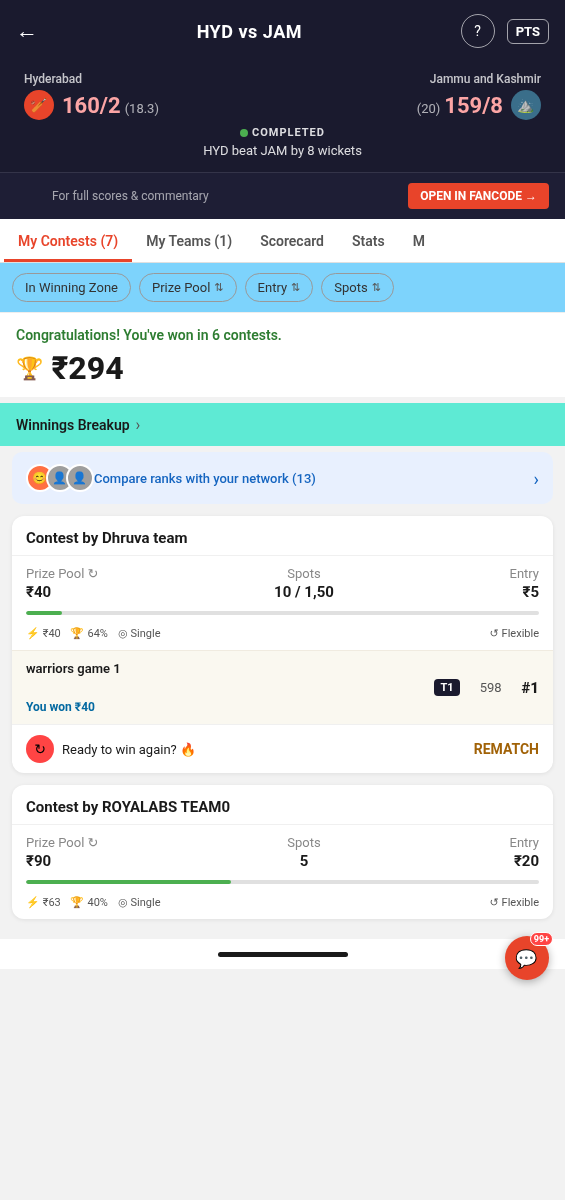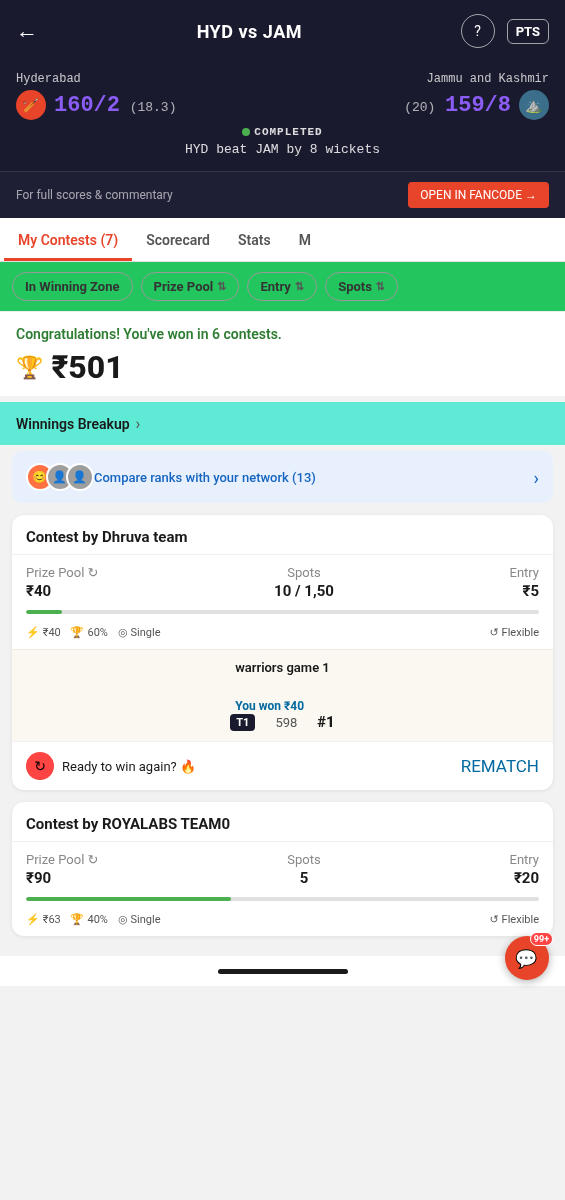--- a/index.html
+++ b/index.html
@@ -55,23 +55,22 @@
       color: white;
       font-size: 13px;
       font-weight: 700;
       padding: 4px 8px;
       cursor: pointer;
     }
 
     
     .score-section {
       background: #1a1a2e;
-      padding: 10px 16px 14px;
+      padding: 10px 24px 14px;
       color: white;
-      font-family: Liberation Mono, monospace;
     }
     .teams-row {
       display: flex;
       justify-content: space-between;
       align-items: flex-start;
       margin-bottom: 6px;
     }
     .team-left, .team-right {
       display: flex;
       flex-direction: column;
@@ -97,21 +96,21 @@
       align-items: center;
       justify-content: center;
       font-size: 14px;
     }
     .team-logo-right {
       background: #3a6e8a;
     }
     .score-text {
       font-size: 22px;
       font-weight: 700;
-      color: #8b5cf6;
+      color: #fca5a5;
     }
     .score-overs {
       font-size: 13px;
       color: rgba(255,255,255,0.65);
       font-weight: 400;
     }
     .score-overs-left {
       font-size: 13px;
       color: rgba(255,255,255,0.65);
     }
@@ -145,26 +144,27 @@
       background: #1e1e35;
       border-top: 1px solid rgba(255,255,255,0.1);
       padding: 10px 16px;
       display: flex;
       align-items: center;
       justify-content: space-between;
     }
     .fancode-text {
       font-size: 12px;
       color: rgba(255,255,255,0.6);
+      margin-left: 36px;
     }
     .fancode-btn {
       background: #e8442a;
       color: white;
       font-size: 12px;
-      font-weight: 400;
+      font-weight: 700;
       padding: 6px 12px;
       border-radius: 4px;
       cursor: pointer;
       display: flex;
       align-items: center;
       gap: 4px;
     }
 
     
     .tabs-container {
@@ -185,27 +185,26 @@
       border-bottom: 3px solid transparent;
       flex-shrink: 0;
     }
     .tab.active {
       color: #e8442a;
       border-bottom: 3px solid #e8442a;
     }
 
     
     .filter-row {
-      background: #22c55e;
+      background: #7dd3fc;
       padding: 10px 12px;
       display: flex;
       gap: 8px;
       overflow-x: auto;
       border-bottom: 1px solid #eee;
-      font-weight: bold;
     }
     .filter-row::-webkit-scrollbar { display: none; }
     .filter-chip {
       border: 1.5px solid #999;
       border-radius: 20px;
       padding: 6px 12px;
       font-size: 13px;
       color: #333;
       white-space: nowrap;
       cursor: pointer;
@@ -393,21 +392,20 @@
     }
 
     
     .team-entry-row {
       background: #faf8f0;
       padding: 10px 14px;
       display: flex;
       align-items: center;
       justify-content: space-between;
       border-top: 1px solid #f0ebe0;
-      flex-direction: column;
     }
     .team-name-label {
       font-size: 13px;
       font-weight: 600;
       color: #1a1a1a;
     }
     .team-badges {
       display: flex;
       gap: 20px;
       align-items: center;
@@ -457,23 +455,23 @@
       display: flex;
       align-items: center;
       justify-content: center;
       font-size: 14px;
     }
     .rematch-label {
       font-size: 13px;
       color: #1a1a1a;
     }
     .rematch-btn {
-      font-size: 17px;
-      font-weight: 400;
-      color: #0369a1;
+      font-size: 14px;
+      font-weight: 700;
+      color: #a16207;
       cursor: pointer;
     }
 
     
     .notif-badge {
       position: fixed;
       bottom: 220px;
       right: 16px;
       width: 44px;
       height: 44px;
@@ -564,20 +562,21 @@
   <div class="result-text">HYD beat JAM by 8 wickets</div>
 </div>
 
 <div class="fancode-banner">
   <span class="fancode-text">For full scores &amp; commentary</span>
   <div class="fancode-btn">OPEN IN FANCODE →</div>
 </div>
 
 <div class="tabs-container">
   <div class="tab active">My Contests (7)</div>
+  <div class="tab">My Teams (1)</div>
   <div class="tab">Scorecard</div>
   <div class="tab">Stats</div>
   <div class="tab">M</div>
 </div>
 
 <div class="filter-row">
   <div class="filter-chip">
     <span>In Winning Zone</span>
   </div>
   <div class="filter-chip">
@@ -591,21 +590,21 @@
   <div class="filter-chip">
     <span>Spots</span>
     <span class="arrows">⇅</span>
   </div>
 </div>
 
 <div class="winnings-section">
   <div class="congrats-text">Congratulations! You've won in 6 contests.</div>
   <div class="amount-row">
     <span class="trophy-icon">🏆</span>
-    <span class="amount-text">₹501</span>
+    <span class="amount-text">₹294</span>
   </div>
 </div>
 
 <div class="breakup-row">
   <span class="breakup-text">Winnings Breakup</span>
   <span class="chevron-right">›</span>
 </div>
 
 <div class="compare-banner">
   <div class="compare-left">
@@ -642,21 +641,21 @@
       <div class="progress-bar-fill" style="width: 7%"></div>
     </div>
   </div>
   <div class="contest-tags">
     <span class="tag">
       <span class="tag-icon">⚡</span>
       <span>₹40</span>
     </span>
     <span class="tag">
       <span class="tag-icon">🏆</span>
-      <span>60%</span>
+      <span>64%</span>
     </span>
     <span class="tag">
       <span class="tag-icon">◎</span>
       <span>Single</span>
     </span>
     <span class="flexible-tag">
       <span class="tag-icon">↺</span>
       <span>Flexible</span>
     </span>
   </div>

